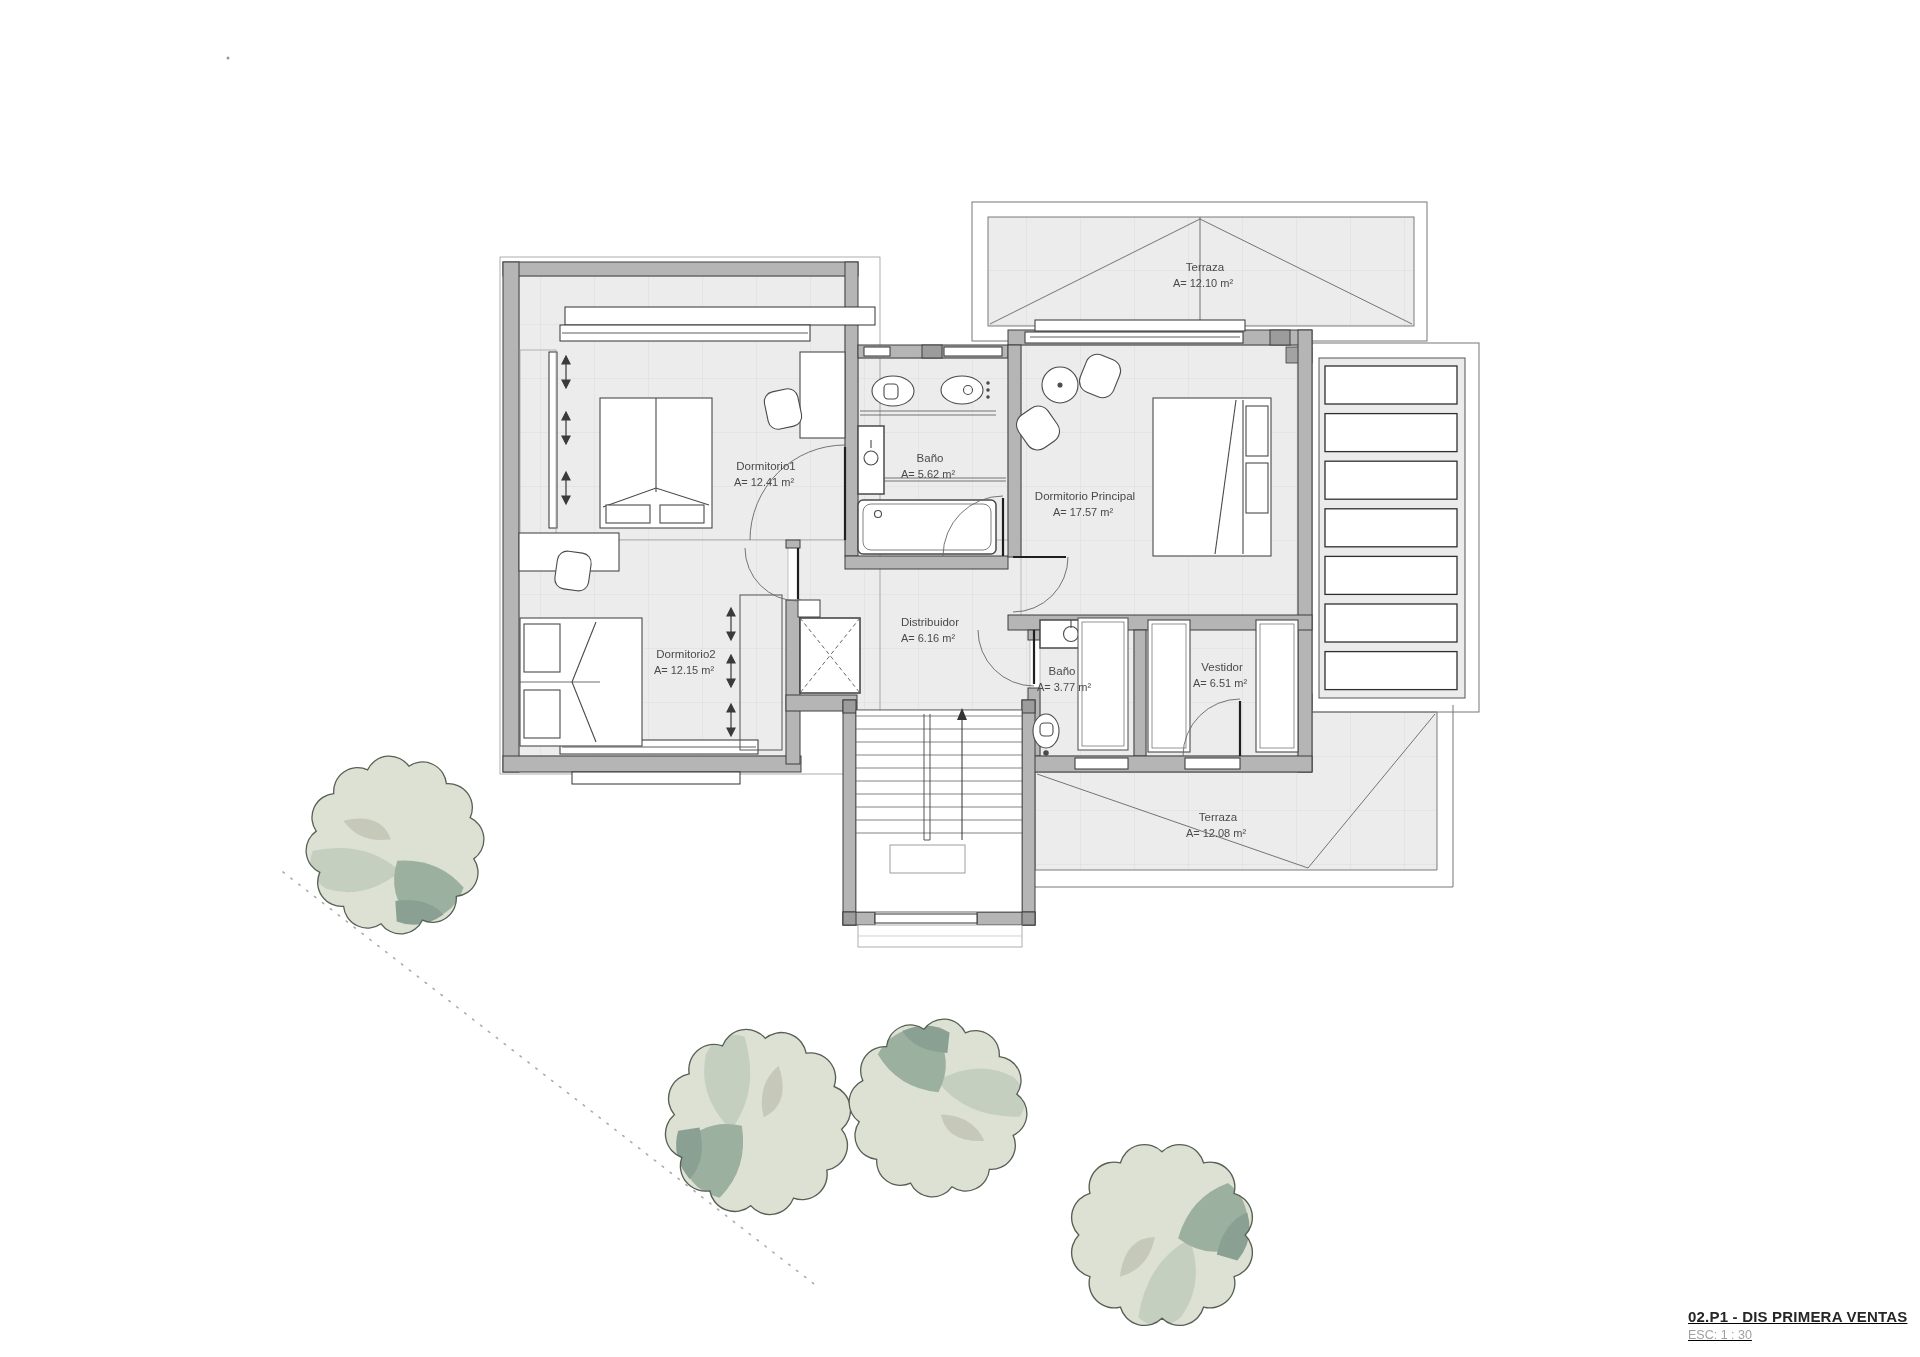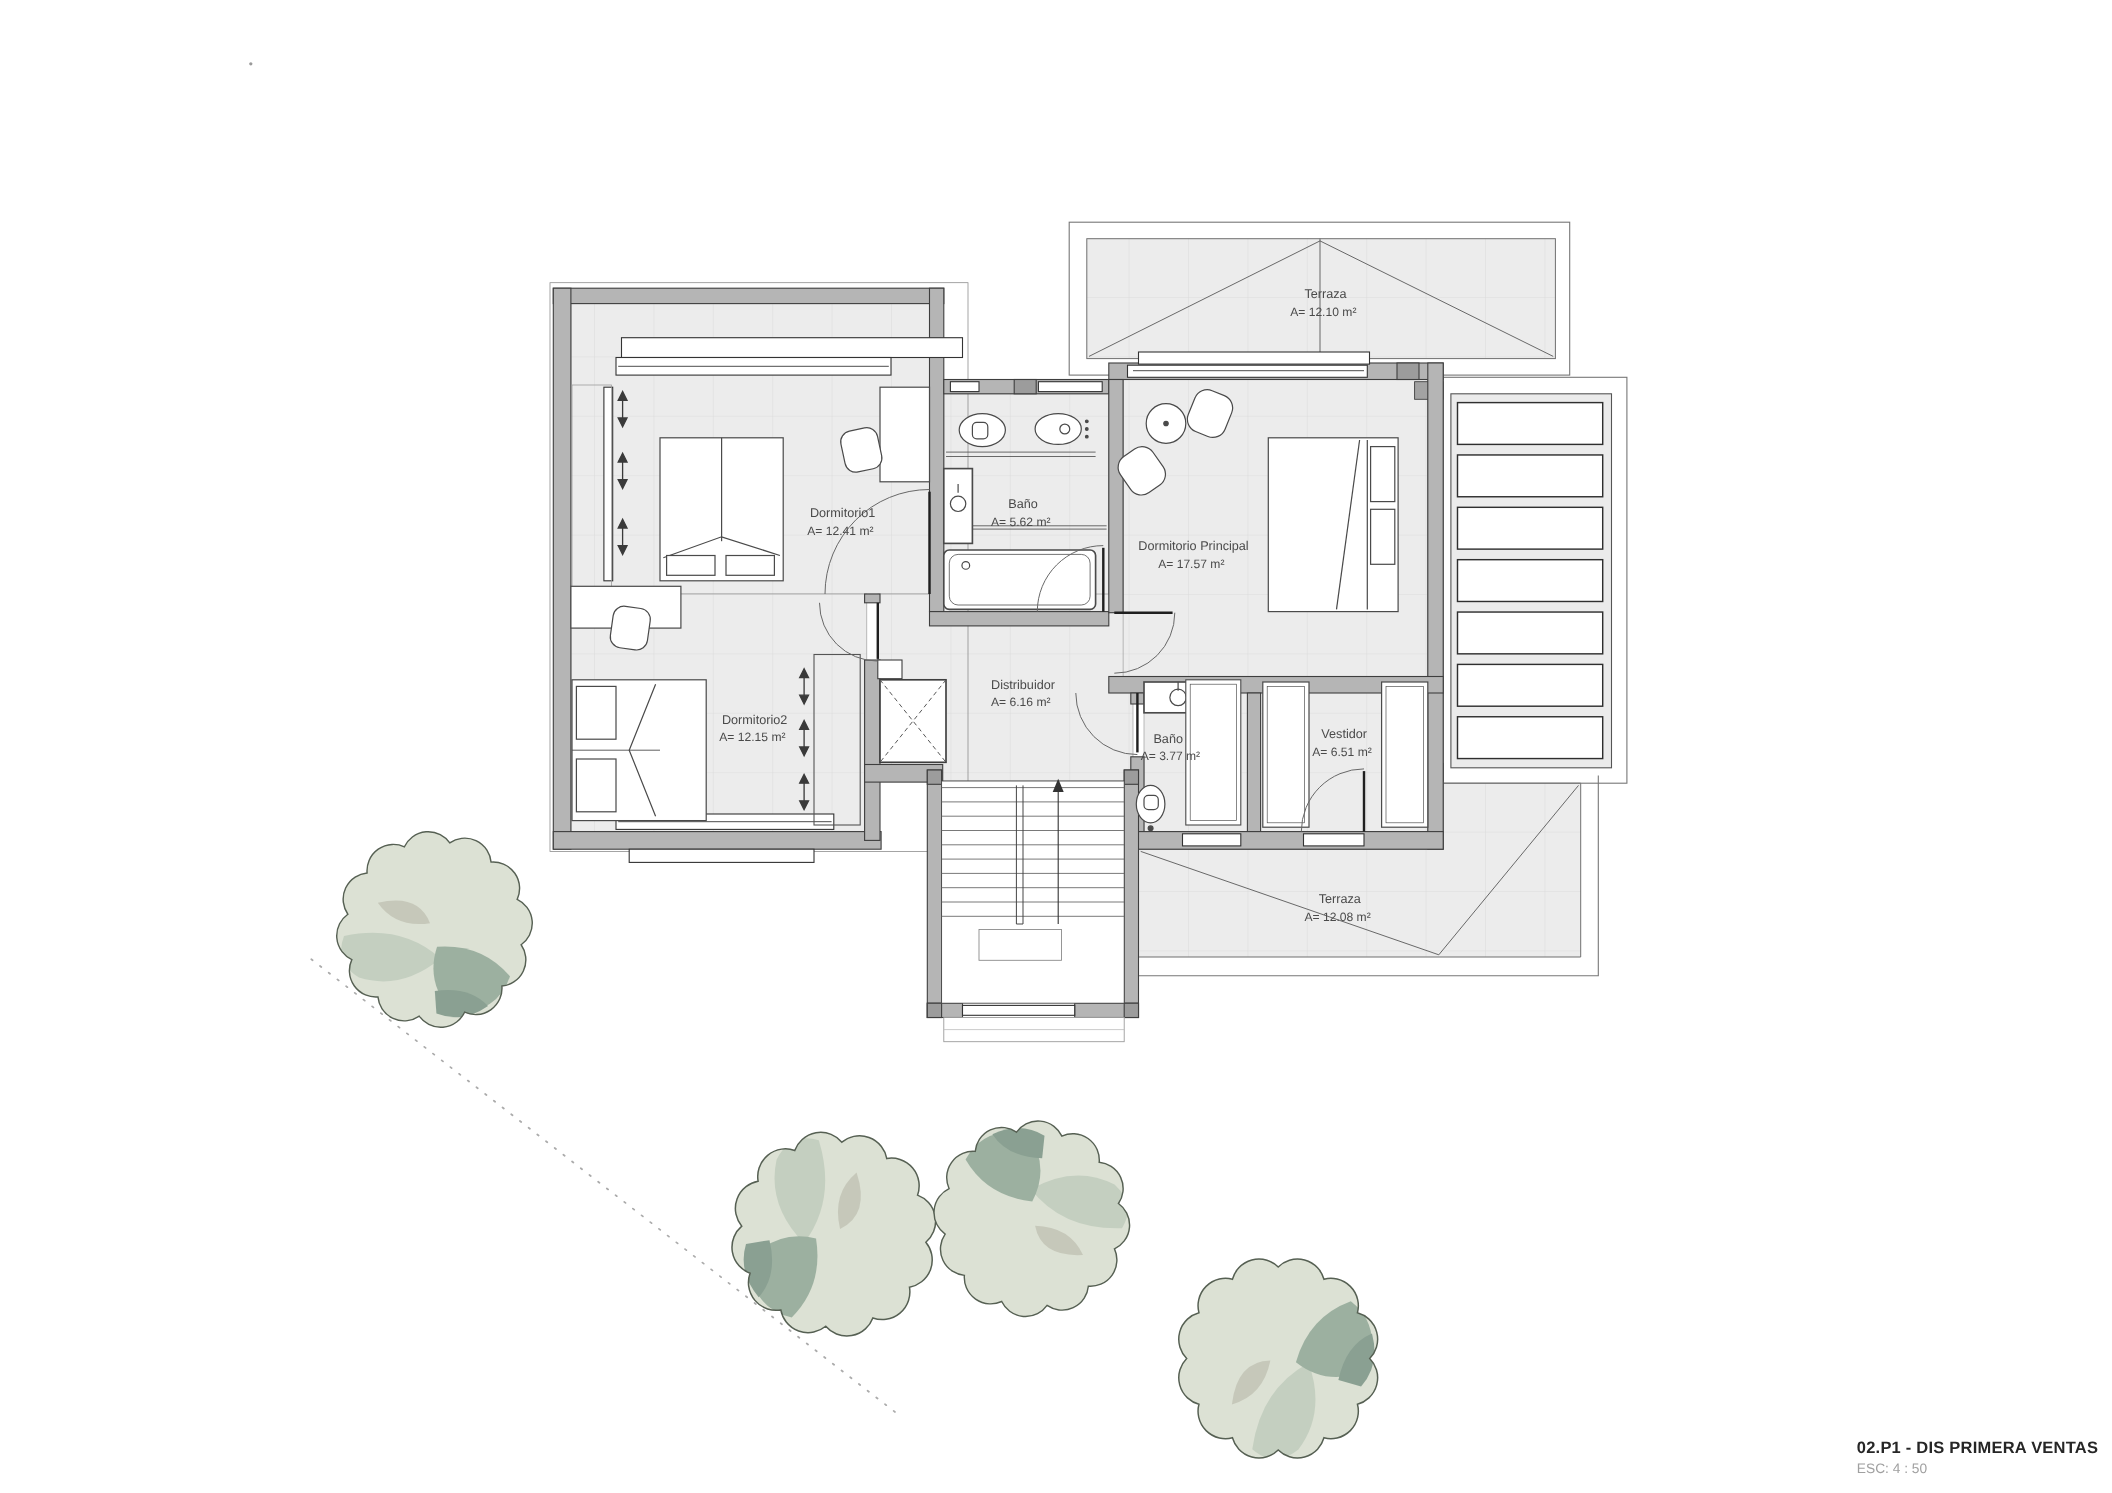--- a/index.html
+++ b/index.html
@@ -1,21 +1,21 @@
 <!DOCTYPE html>
 <html><head>
 <meta charset="utf-8">
 <style>
   html,body{margin:0;padding:0;background:#ffffff;}
   .canvas{position:relative;width:1920px;height:1357px;background:#ffffff;overflow:hidden;
           font-family:"Liberation Sans",sans-serif;}
   svg text{font-family:"Liberation Sans",sans-serif;}
   .room-name{font-size:11.5px;fill:#4a4a4a;}
   .room-area{font-size:11px;fill:#4a4a4a;}
-  .title-block{position:absolute;left:1688px;top:1308px;white-space:nowrap;}
+  .title-block{position:absolute;left:1688px;top:1308px;white-space:nowrap;text-decoration:underline;}
   .title-block .ttl{font-size:15px;font-weight:bold;color:#262626;letter-spacing:.2px;}
   .title-block .esc{font-size:12.5px;color:#a0a0a0;margin-top:3px;}
 </style>
 </head>
 <body>
 
 <div class="canvas">
 <svg width="1920" height="1357" viewBox="0 0 1920 1357">
   <defs>
     <pattern id="tiles" width="54" height="54" patternUnits="userSpaceOnUse">
@@ -307,15 +307,15 @@
     <text x="1205" y="271" class="room-name">Terraza</text>
     <text x="1203" y="287" class="room-area">A= 12.10 m²</text>
 
     <text x="1218" y="821" class="room-name">Terraza</text>
     <text x="1216" y="837" class="room-area">A= 12.08 m²</text>
   </g>
 </svg>
 
 <div class="title-block">
   <div class="ttl">02.P1 - DIS PRIMERA VENTAS</div>
-  <div class="esc">ESC: 4 : 50</div>
+  <div class="esc">ESC: 1 : 30</div>
 </div>
 </div>
 
 </body></html>

